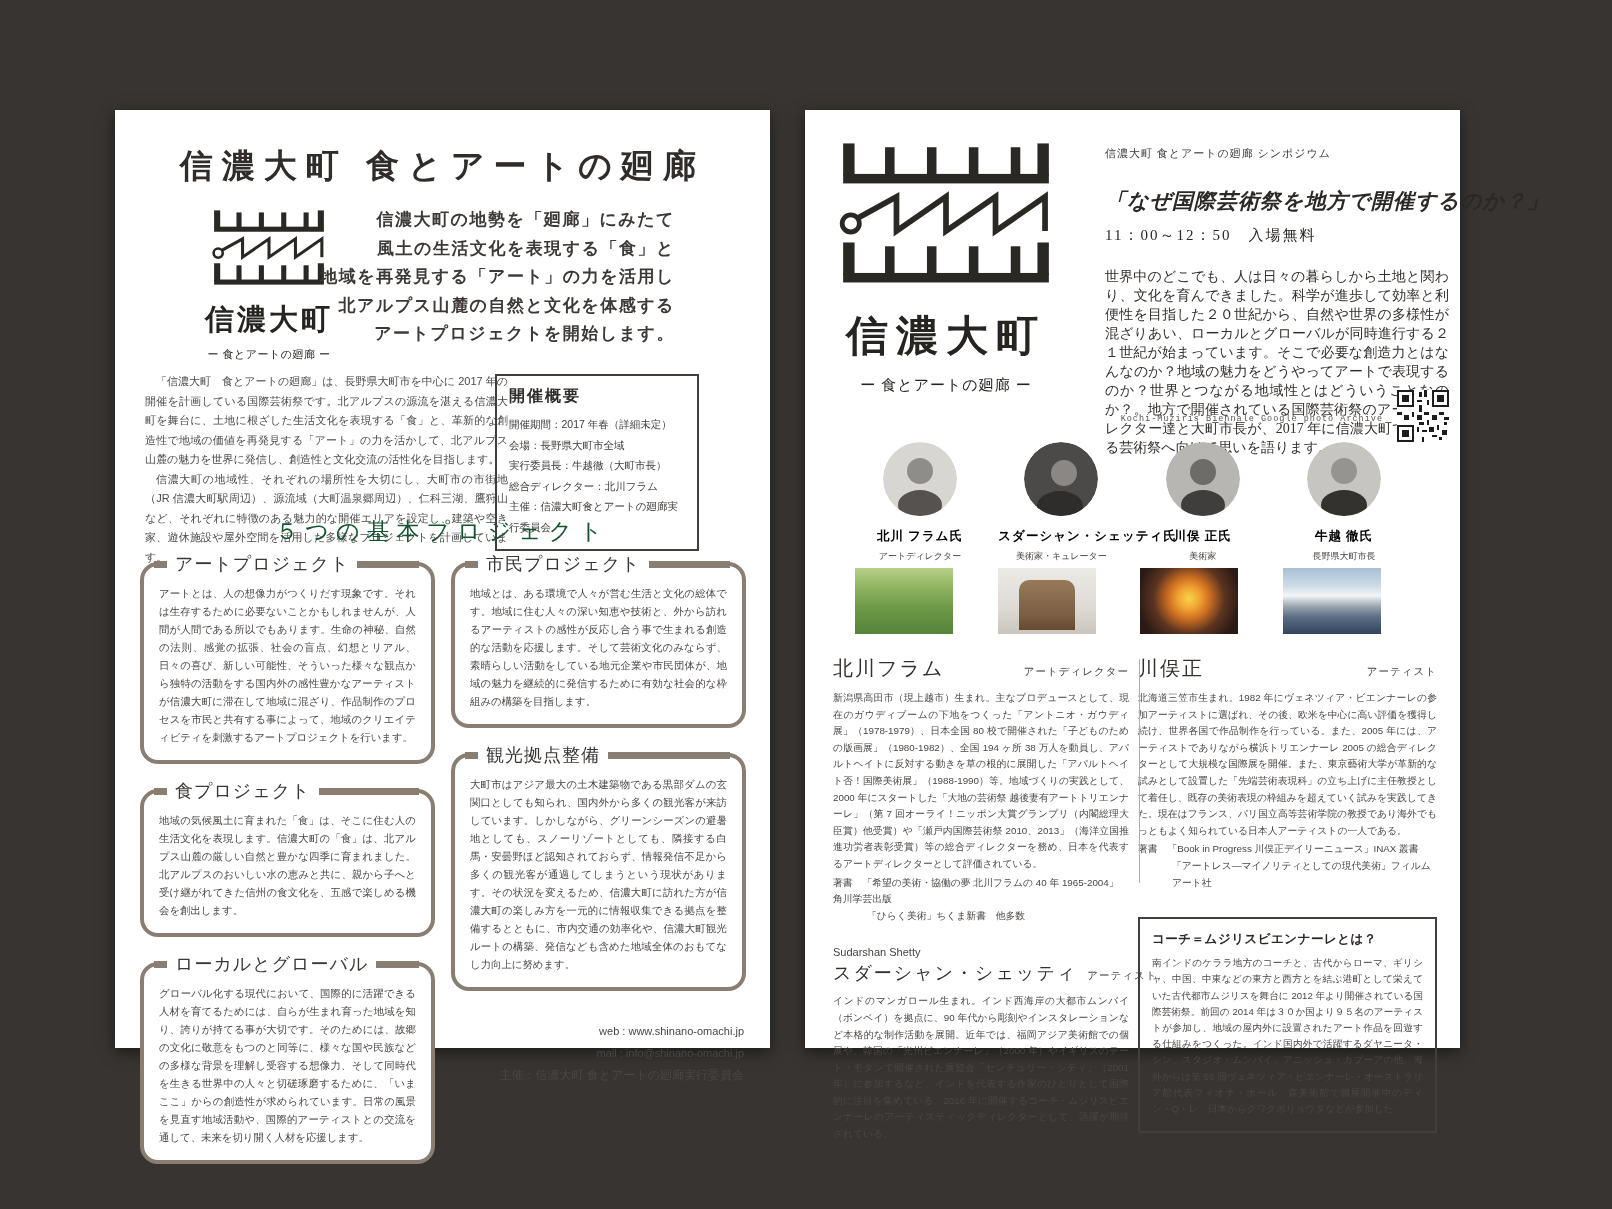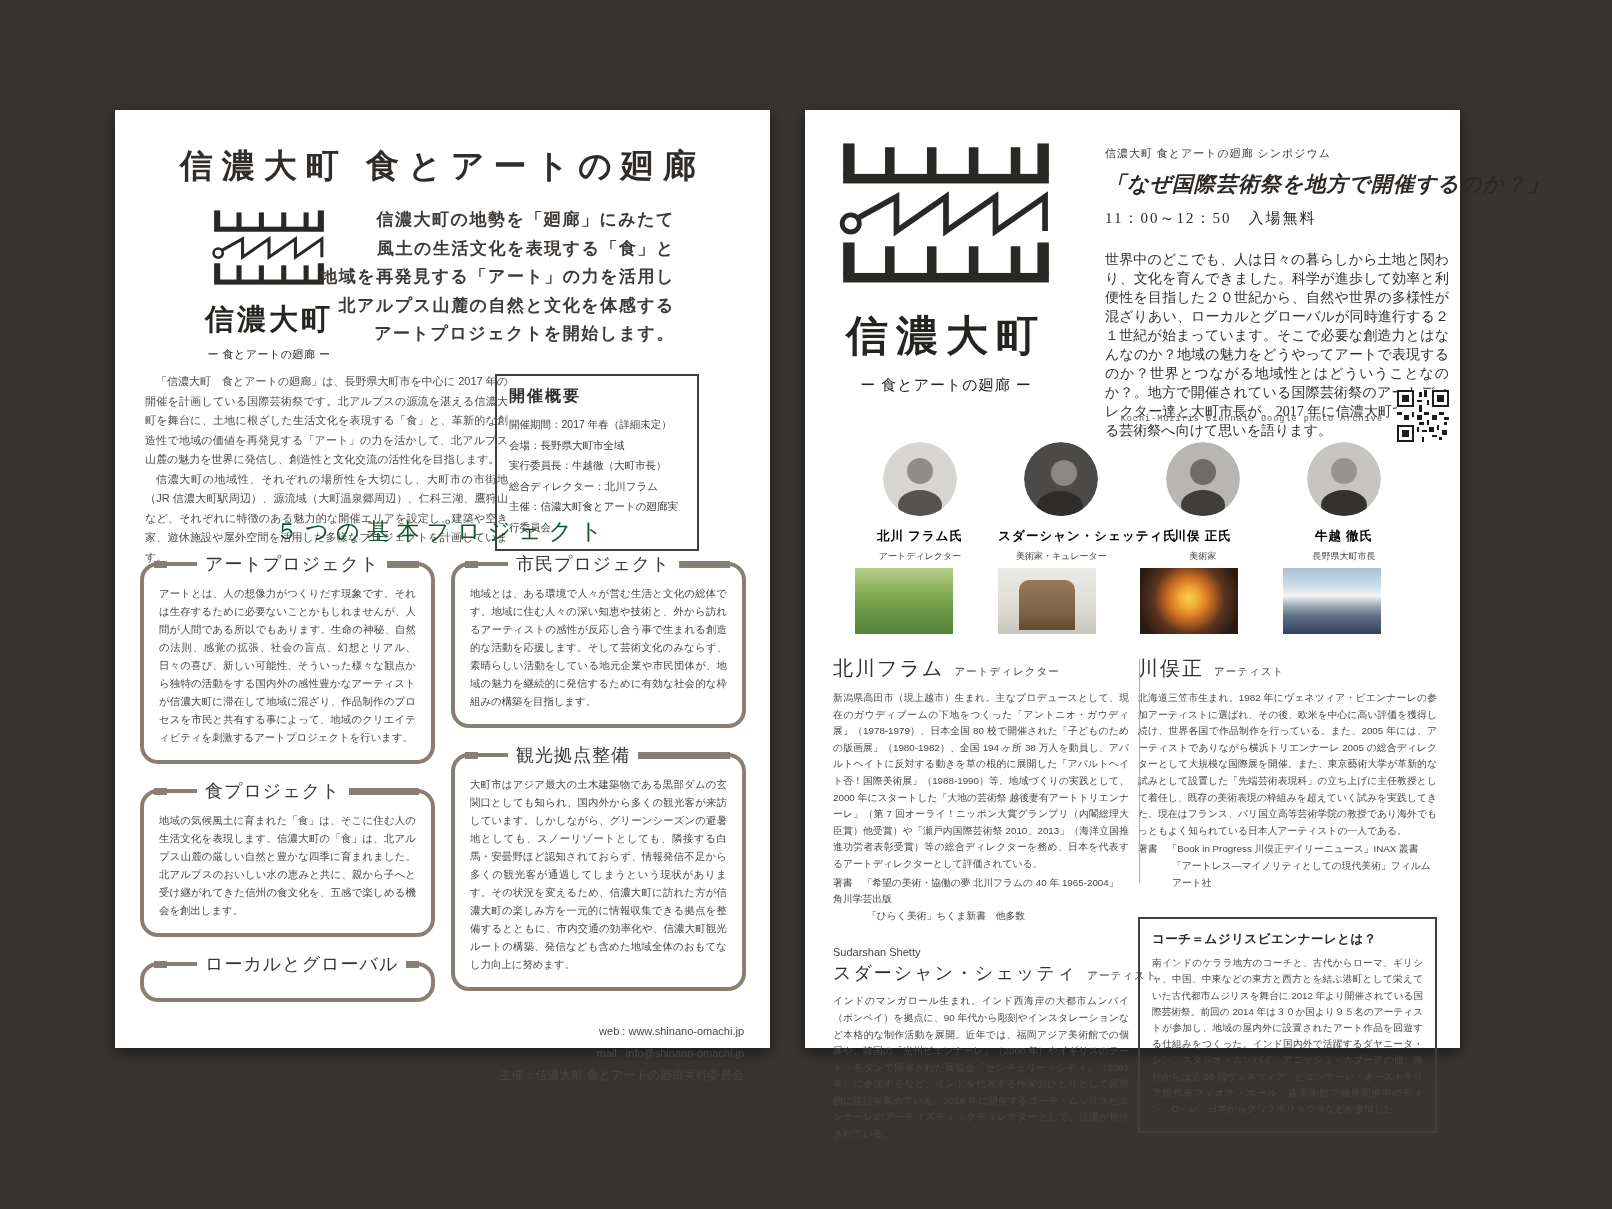--- a/index.html
+++ b/index.html
@@ -29,34 +29,34 @@
   .lp-heading { position:absolute; top:406px; left:0; right:0; text-align:center;
                 font-family:"Liberation Serif","DejaVu Serif",serif;
                 font-size:23px; letter-spacing:7px; color:#14532d; }
   .lp-projects { position:absolute; left:25px; top:452px; width:606px; display:flex; gap:16px; }
   .lp-col { width:295px; display:flex; flex-direction:column; }
   .proj-box { position:relative; border:4px solid #8a7d71; border-radius:18px;
               padding:19px 15px 13px; margin-bottom:25px; background:#fff; }
   .proj-head { position:absolute; top:-15px; left:10px; right:12px; display:flex; align-items:center; }
   .bar-l { width:13px; height:7px; background:#8a7d71; flex:0 0 auto; }
   .proj-title { background:#fff; padding:0 8px; font-size:18px; letter-spacing:1px; color:#3a3734;
-                white-space:nowrap; line-height:26px;margin-left:30px; }
+                white-space:nowrap; line-height:26px; }
   .bar-r { flex:1 1 auto; height:7px; background:#8a7d71; }
   .proj-body { font-size:10.4px; line-height:18px; text-align:justify; color:#4a4745; }
   .lp-footer { text-align:right; font-size:11px; line-height:22px; color:#4a4745; margin-top:4px; padding-right:2px; }
   .lp-footer .org { font-size:12px; }
 
   
   .rp-logo { position:absolute; left:20px; top:22px; width:242px; text-align:center; color:#262421; }
   .rp-logo svg { width:234px; height:160px; }
   .rp-logo-name { font-size:42px; font-weight:bold; letter-spacing:8px; margin-top:12px; white-space:nowrap; }
   .rp-logo-sub  { font-size:15px; margin-top:12px; letter-spacing:1px; }
   .rp-symp { position:absolute; left:300px; top:36px; width:344px;
              font-family:"Liberation Serif","DejaVu Serif",serif; }
-  .rp-series { font-size:11px; letter-spacing:1px; color:#3d3a37; margin-bottom:9px; }
+  .rp-series { font-size:11px; letter-spacing:1px; color:#3d3a37; margin-bottom:26px; }
   .rp-stitle { font-size:21px; font-weight:bold; letter-spacing:1px; color:#2b2826; margin-bottom:11px; white-space:nowrap;font-style:italic; }
   .rp-time   { font-size:15px; letter-spacing:2px; color:#2b2826; margin-bottom:22px; }
   .rp-desc   { font-size:14px; line-height:19px; text-align:justify; color:#33302d; }
   .rp-qr-row { position:absolute; left:300px; top:280px; width:344px; height:56px; }
   .rp-qr-caption { position:absolute; right:66px; top:24px; font-size:8.5px; letter-spacing:1px;
                    color:#555; font-family:"Liberation Mono","DejaVu Sans Mono",monospace; }
   .rp-qr { position:absolute; right:0; top:0; width:52px; height:52px; }
   .rp-speakers { position:absolute; left:52px; top:332px; width:550px; display:flex; justify-content:space-between; }
   .spk { width:126px; text-align:center; }
   .spk-photo { width:74px; height:74px; margin:0 auto; border-radius:50%; overflow:hidden; }
@@ -70,21 +70,21 @@
                display:flex; align-items:flex-end; justify-content:center; }
   .thumb-hut .hut { width:56px; height:50px; background:linear-gradient(180deg,#97795a 0%,#7c5f44 70%,#64492f 100%);
                     border-radius:10px 10px 0 0; margin-bottom:4px; }
   .thumb-dome { background:radial-gradient(circle at 50% 46%, #f8d24a 0%, #f0a433 18%, #cf6f22 34%, #5c3420 58%, #2a1a14 85%); }
   .thumb-mtn { background:linear-gradient(180deg,#a9c0d4 0%,#cfdde8 28%,#f3f5f5 42%,#9aa7b1 58%,#5d6e85 74%,#33425e 100%); }
   .rp-bios { position:absolute; left:28px; top:545px; width:612px; display:flex; }
   .bio-col-l { width:296px; }
   .bio-col-r { width:299px; margin-left:9px; }
   .bio-divider { position:absolute; left:306px; top:4px; width:1px; height:224px; background:#b3aeaa; }
   .rp-bios { position:absolute; }
-  .bio-head { display:flex; align-items:baseline; margin-bottom:8px; }
+  .bio-head { display:flex; align-items:baseline; margin-bottom:8px;justify-content:space-between; }
   .bio-name { font-size:20px; letter-spacing:2px; color:#33302d; white-space:nowrap; }
   .bio-role { font-size:10.5px; margin-left:10px; letter-spacing:1px; color:#45423f; white-space:nowrap; }
   .bio-body { font-size:9.8px; line-height:16.6px; text-align:justify; color:#4a4745; }
   .bio-books { font-size:9.8px; line-height:16.6px; color:#4a4745; margin-top:2px; }
   .bio-books .line2 { padding-left:34px; }
   .bio-en { font-size:11px; color:#45423f; margin:22px 0 3px; }
   .kochi-box { border:2px solid #413e3b; padding:12px 12px 14px; margin-top:26px; }
   .kochi-title { font-size:12.5px; font-weight:bold; color:#2b2826; margin-bottom:7px; letter-spacing:.5px; }
   .kochi-body { font-size:9.6px; line-height:16.2px; text-align:justify; color:#4a4745; }
 </style>
@@ -164,20 +164,21 @@
               <span class="bar-r"></span>
             </div>
           <div class="proj-body">地域の気候風土に育まれた「食」は、そこに住む人の生活文化を表現します。信濃大町の「食」は、北アルプス山麓の厳しい自然と豊かな四季に育まれました。北アルプスのおいしい水の恵みと共に、親から子へと受け継がれてきた信州の食文化を、五感で楽しめる機会を創出します。</div>
         </div>
         <div class="proj-box">
           <div class="proj-head">
               <span class="bar-l"></span>
               <span class="proj-title">ローカルとグローバル</span>
               <span class="bar-r"></span>
             </div>
+          <div class="proj-body">グローバル化する現代において、国際的に活躍できる人材を育てるためには、自らが生まれ育った地域を知り、誇りが持てる事が大切です。そのためには、故郷の文化に敬意をもつのと同等に、様々な国や民族などの多様な背景を理解し受容する想像力、そして同時代を生きる世界中の人々と切磋琢磨するために、「いまここ」からの創造性が求められています。日常の風景を見直す地域活動や、国際的アーティストとの交流を通して、未来を切り開く人材を応援します。</div>
         </div>
       </div>
       <div class="lp-col">
         <div class="proj-box">
           <div class="proj-head">
               <span class="bar-l"></span>
               <span class="proj-title">市民プロジェクト</span>
               <span class="bar-r"></span>
             </div>
           <div class="proj-body">地域とは、ある環境で人々が営む生活と文化の総体です。地域に住む人々の深い知恵や技術と、外から訪れるアーティストの感性が反応し合う事で生まれる創造的な活動を応援します。そして芸術文化のみならず、素晴らしい活動をしている地元企業や市民団体が、地域の魅力を継続的に発信するために有効な社会的な枠組みの構築を目指します。</div>

